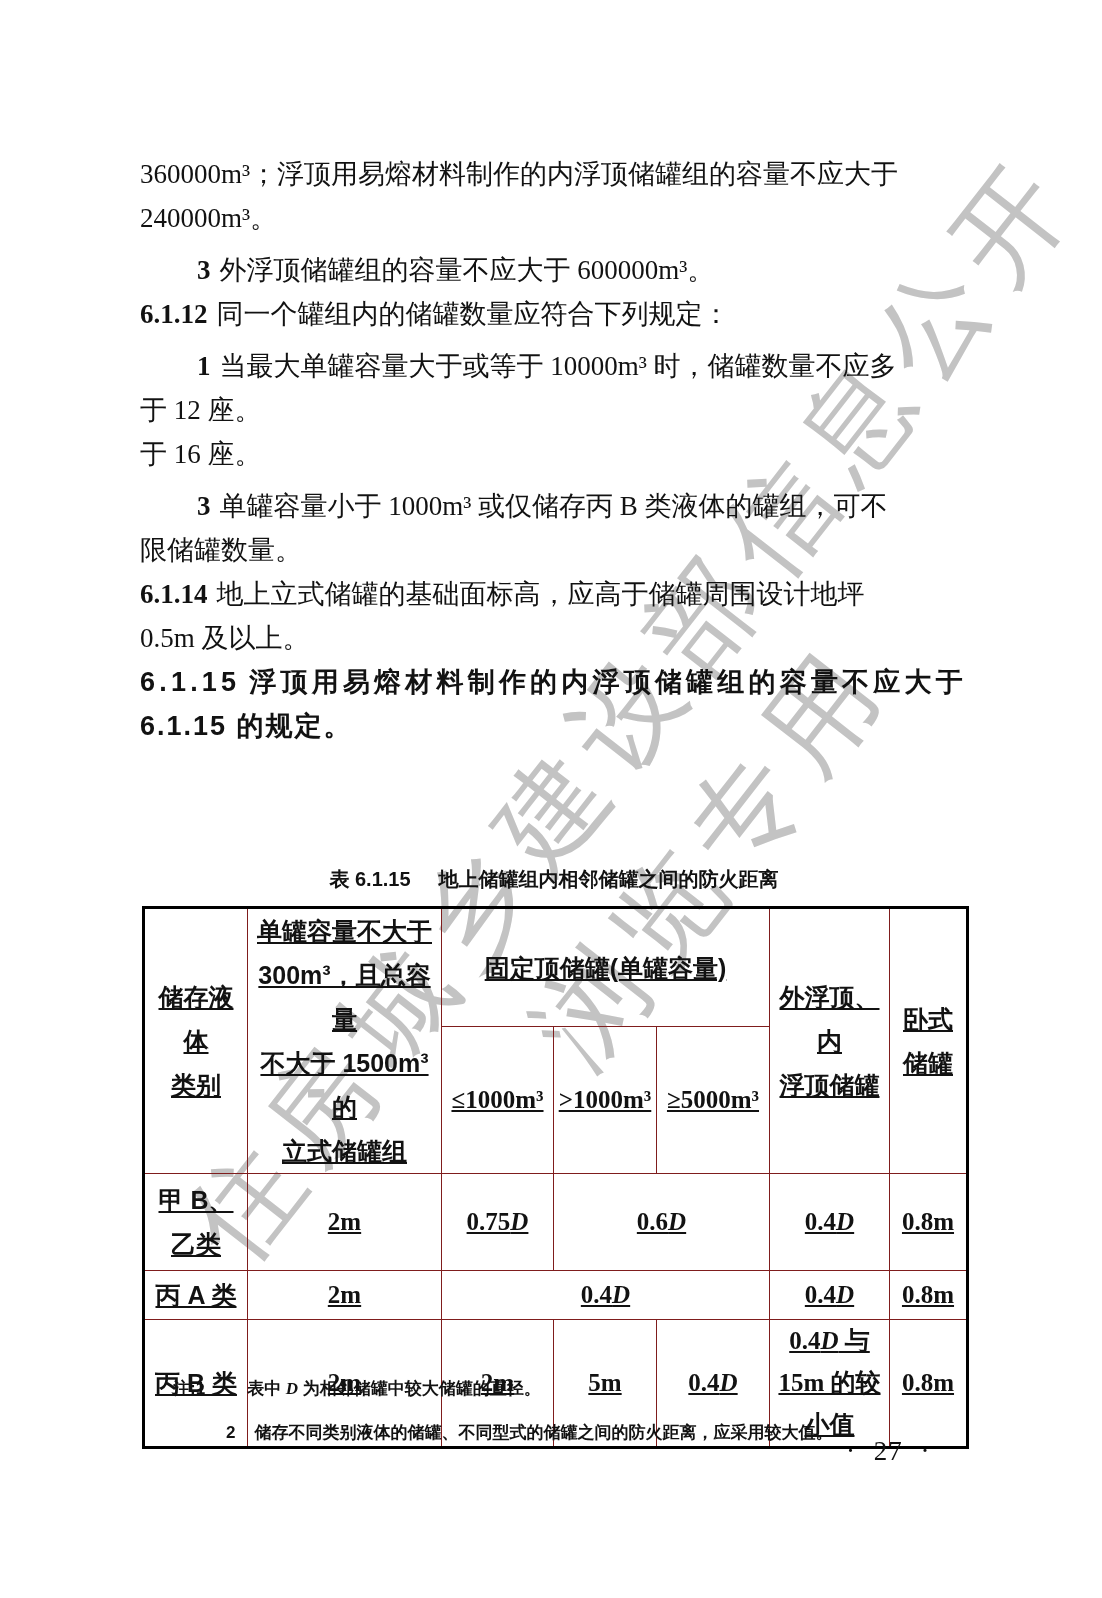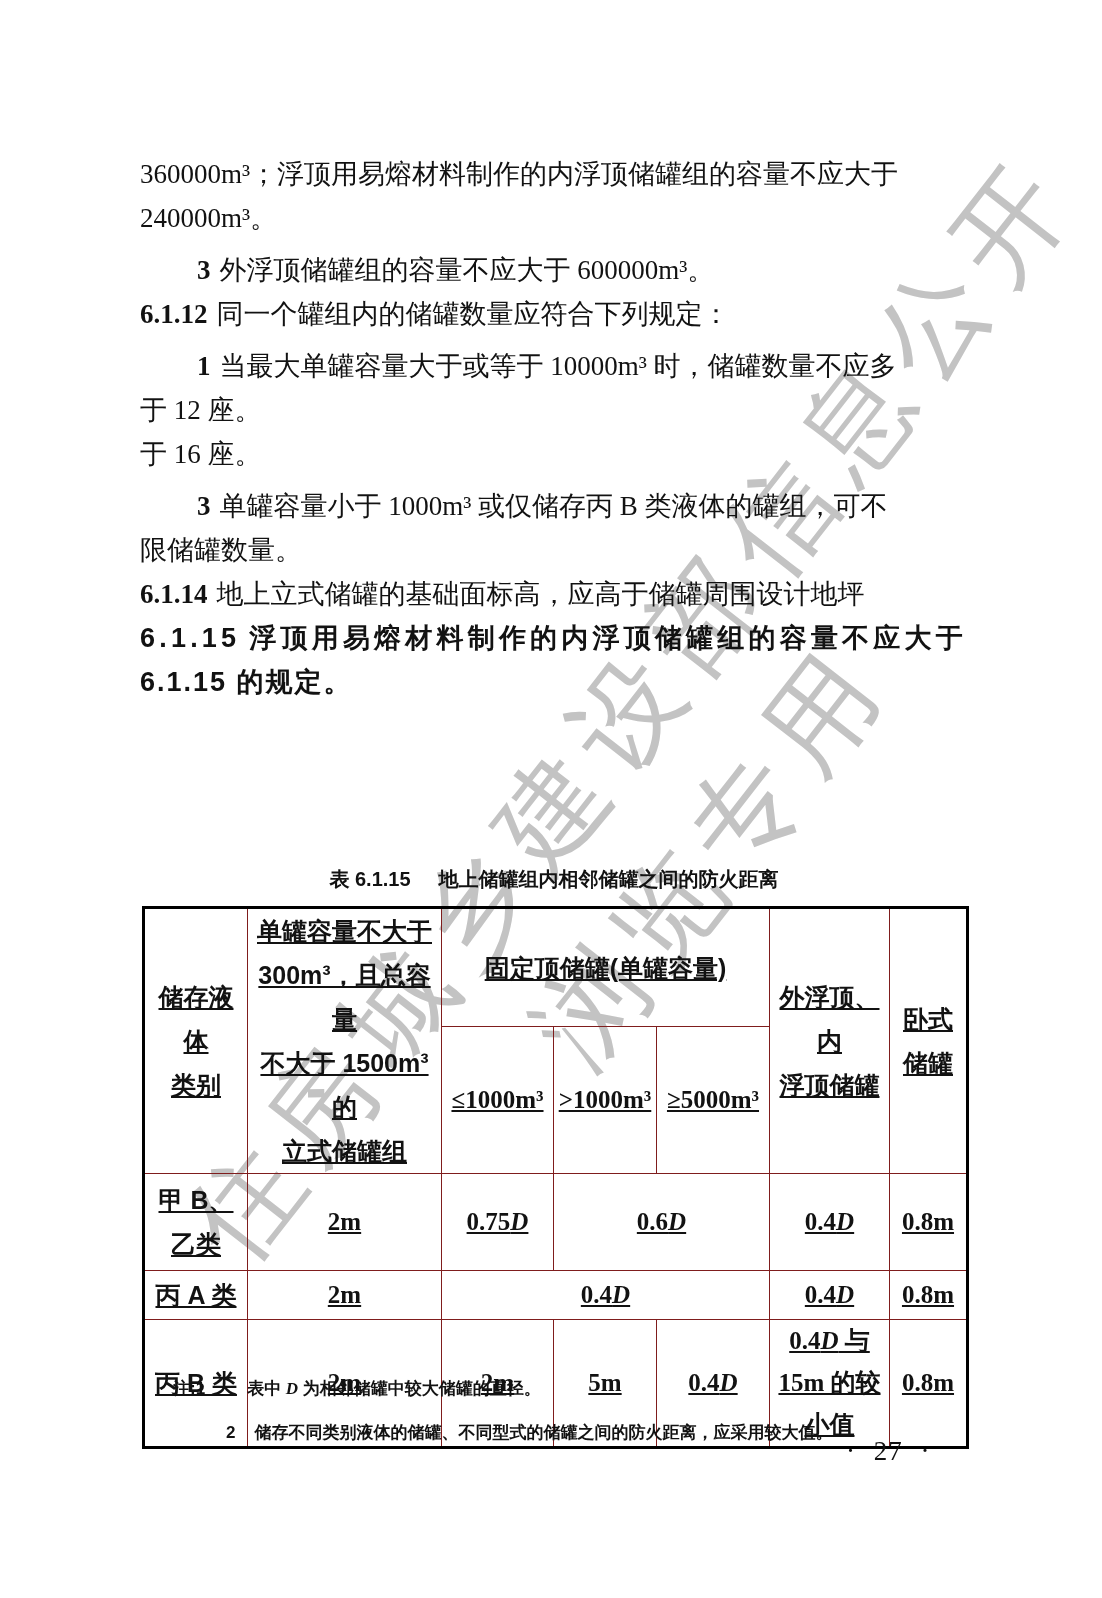--- a/index.html
+++ b/index.html
@@ -74,20 +74,21 @@
     <div class="line"><span>360000m³；浮顶用易熔材料制作的内浮顶储罐组的容量不应大于</span></div>
     <div class="line"><span>240000m³。</span></div>
     <div class="line indent"><span class="bnum">3</span><span>外浮顶储罐组的容量不应大于 600000m³。</span></div>
     <div class="line"><span class="bnum">6.1.12</span><span>同一个罐组内的储罐数量应符合下列规定：</span></div>
     <div class="line indent"><span class="bnum">1</span><span>当最大单罐容量大于或等于 10000m³ 时，储罐数量不应多</span></div>
     <div class="line"><span>于 12 座。</span></div>
     <div class="line"><span>于 16 座。</span></div>
     <div class="line indent"><span class="bnum">3</span><span>单罐容量小于 1000m³ 或仅储存丙 B 类液体的罐组，可不</span></div>
     <div class="line"><span>限储罐数量。</span></div>
     <div class="line"><span class="bnum">6.1.14</span><span>地上立式储罐的基础面标高，应高于储罐周围设计地坪</span></div>
+    <div class="line"><span>0.5m 及以上。</span></div>
     <div class="line hei spread"><span class="bnum">6.1.15</span><span>浮顶用易熔材料制作的内浮顶储罐组的容量不应大于</span></div>
     <div class="line hei"><span>6.1.15 的规定。</span></div>
   </div>
 
 <div class="table-title">
   <span class="tlabel">表 6.1.15</span><span>地上储罐组内相邻储罐之间的防火距离</span>
 </div>
 
 <div id="table-mount">
     <table>

